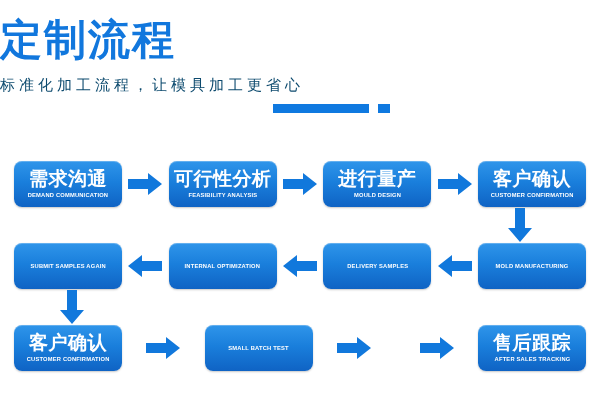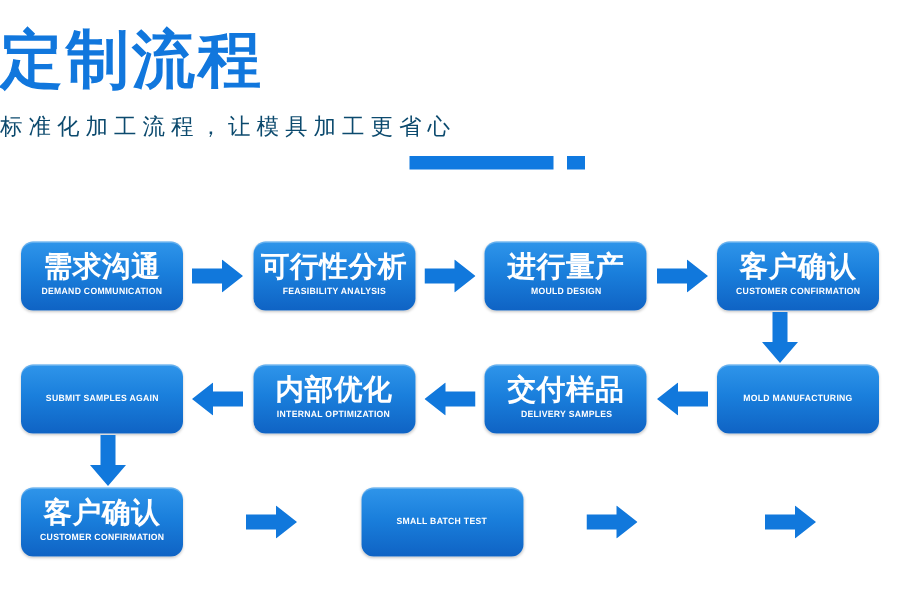--- a/index.html
+++ b/index.html
@@ -188,30 +188,28 @@
   <div class="flow-row rtl">
     <div class="node">
       <span class="node-en">MOLD MANUFACTURING</span>
     </div>
     <div class="arrow-h">
       <svg width="34" height="22" viewBox="0 0 34 22">
           <path d="M34 6 H14 V0 L0 11 L14 22 V16 H34 Z" fill="#1178dc"></path>
         </svg>
     </div>
     <div class="node">
-      <span class="node-cn">交付样品</span>
       <span class="node-en">DELIVERY SAMPLES</span>
     </div>
     <div class="arrow-h">
       <svg width="34" height="22" viewBox="0 0 34 22">
           <path d="M34 6 H14 V0 L0 11 L14 22 V16 H34 Z" fill="#1178dc"></path>
         </svg>
     </div>
     <div class="node">
-      <span class="node-cn">内部优化</span>
       <span class="node-en">INTERNAL OPTIMIZATION</span>
     </div>
     <div class="arrow-h">
       <svg width="34" height="22" viewBox="0 0 34 22">
           <path d="M34 6 H14 V0 L0 11 L14 22 V16 H34 Z" fill="#1178dc"></path>
         </svg>
     </div>
     <div class="node">
       <span class="node-en">SUBMIT SAMPLES AGAIN</span>
     </div>
@@ -241,15 +239,19 @@
     <div class="arrow-h">
       <svg width="34" height="22" viewBox="0 0 34 22">
           <path d="M0 6 H20 V0 L34 11 L20 22 V16 H0 Z" fill="#1178dc"></path>
         </svg>
     </div>
     <div class="arrow-h">
       <svg width="34" height="22" viewBox="0 0 34 22">
           <path d="M0 6 H20 V0 L34 11 L20 22 V16 H0 Z" fill="#1178dc"></path>
         </svg>
     </div>
+    <div class="node">
+      <span class="node-cn">售后跟踪</span>
+      <span class="node-en">AFTER SALES TRACKING</span>
+    </div>
   </div>
 
 </div>
 
 </body></html>

